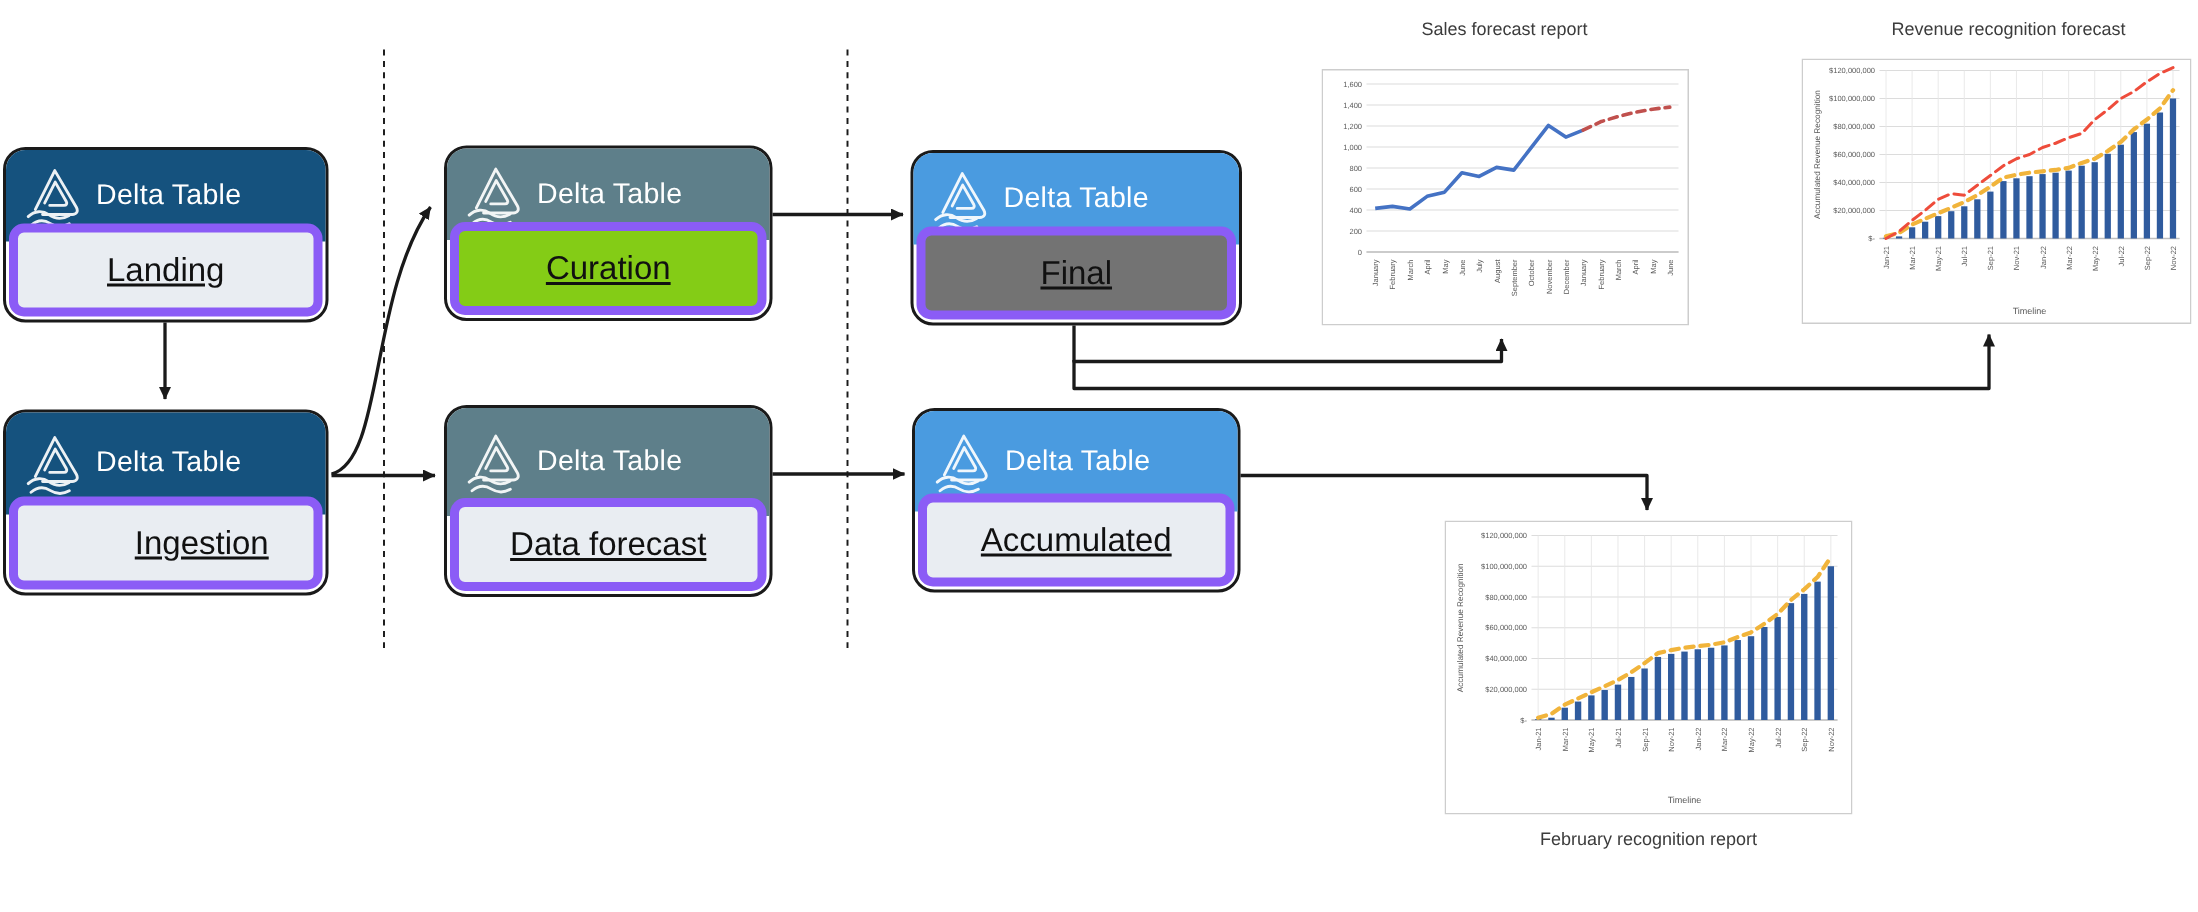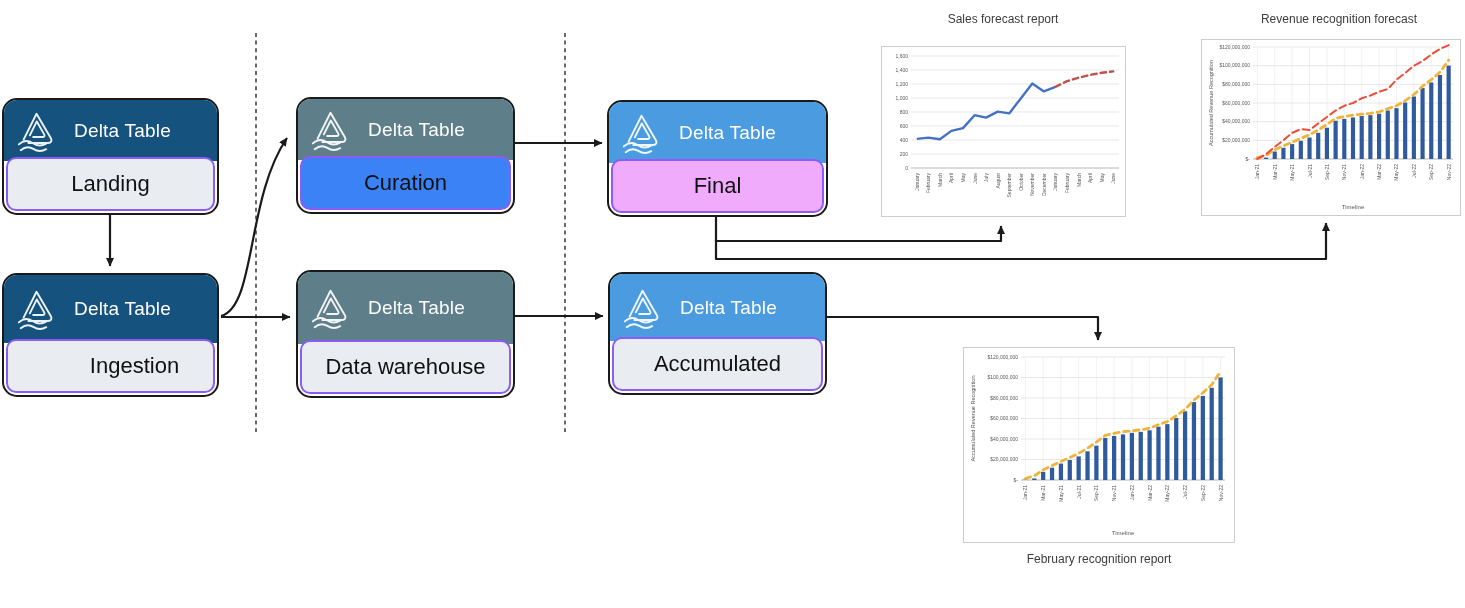--- a/index.html
+++ b/index.html
@@ -1,25 +1,25 @@
 <!DOCTYPE html>
 <html><head>
 <meta charset="utf-8">
 <style>
   html,body{margin:0;padding:0;background:#fff;}
   .canvas{position:relative;width:1465px;height:608px;background:#fff;overflow:hidden;
           font-family:"Liberation Sans",sans-serif;}
   .node{position:absolute;border:2px solid #1a1a1a;border-radius:15px;box-sizing:border-box;}
   .node-header{position:absolute;left:0;top:0;right:0;bottom:52px;border-radius:13px 13px 0 0;
-               display:flex;align-items:center;gap:14px;padding-left:10px;}
+               display:flex;align-items:center;gap:4px;padding-left:10px;}
   .delta-logo{width:46px;height:46px;flex:0 0 auto;}
   .node-product{color:#ffffff;font-size:19px;letter-spacing:.2px;}
   .node-stage{position:absolute;left:2px;right:2px;bottom:2px;height:50px;background:#E9EDF2;
-              border:2px solid #8b5cf6;border-radius:10px;display:flex;align-items:center;
-              justify-content:center;font-size:22px;color:#111;}
+              border:6px solid #8b5cf6;border-radius:10px;display:flex;align-items:center;
+              justify-content:center;font-size:22px;color:#111;text-decoration:underline;}
   .overlay{position:absolute;left:0;top:0;pointer-events:none;}
   .chart-title{position:absolute;text-align:center;font-size:12px;color:#3C3C3C;}
   .chart-svg{position:absolute;}
   svg text{font-family:"Liberation Sans",sans-serif;}
 </style>
 </head>
 <body>
 
 <div class="canvas">
 
@@ -80,51 +80,51 @@
       <svg class="delta-logo" viewBox="0 0 48 48">
         <g fill="none" stroke="#fff" stroke-width="2" stroke-linecap="round" stroke-linejoin="round" opacity=".92">
           <path d="M10 33 L23.5 6 L38.5 31.5 C40 34.3 38.7 36.5 35.6 36.5 L15 36.5"></path>
           <path d="M16.5 28.5 L23.8 14 L31.5 27.5 C32.3 29 31.6 30.2 29.9 30.2 L20 30.2"></path>
           <path d="M5 38 C9.5 33.8 15 33.6 19.3 36.6 C23.8 39.7 29 39.9 33.5 37.2"></path>
           <path d="M7 44 C11.3 40.4 16.2 40.2 20.2 42.7 C24.4 45.3 29.3 45.4 33.6 43"></path>
         </g>
       </svg>
       <span class="node-product">Delta Table</span>
     </div>
-    <div class="node-stage" style="background: #3b82f6;">Curation</div>
+    <div class="node-stage" style="background: #84cc16;">Curation</div>
   </div>
 
   <div class="node" style="left:296px;top:270px;width:219px;height:128px">
     <div class="node-header" style="background: rgb(94, 127, 138);">
       <svg class="delta-logo" viewBox="0 0 48 48">
         <g fill="none" stroke="#fff" stroke-width="2" stroke-linecap="round" stroke-linejoin="round" opacity=".92">
           <path d="M10 33 L23.5 6 L38.5 31.5 C40 34.3 38.7 36.5 35.6 36.5 L15 36.5"></path>
           <path d="M16.5 28.5 L23.8 14 L31.5 27.5 C32.3 29 31.6 30.2 29.9 30.2 L20 30.2"></path>
           <path d="M5 38 C9.5 33.8 15 33.6 19.3 36.6 C23.8 39.7 29 39.9 33.5 37.2"></path>
           <path d="M7 44 C11.3 40.4 16.2 40.2 20.2 42.7 C24.4 45.3 29.3 45.4 33.6 43"></path>
         </g>
       </svg>
       <span class="node-product">Delta Table</span>
     </div>
-    <div class="node-stage" style="background: rgb(233, 237, 242);">Data warehouse</div>
+    <div class="node-stage" style="background: rgb(233, 237, 242);">Data forecast</div>
   </div>
 
   <div class="node" style="left:607px;top:100px;width:221px;height:117px">
     <div class="node-header" style="background: rgb(74, 155, 224);">
       <svg class="delta-logo" viewBox="0 0 48 48">
         <g fill="none" stroke="#fff" stroke-width="2" stroke-linecap="round" stroke-linejoin="round" opacity=".92">
           <path d="M10 33 L23.5 6 L38.5 31.5 C40 34.3 38.7 36.5 35.6 36.5 L15 36.5"></path>
           <path d="M16.5 28.5 L23.8 14 L31.5 27.5 C32.3 29 31.6 30.2 29.9 30.2 L20 30.2"></path>
           <path d="M5 38 C9.5 33.8 15 33.6 19.3 36.6 C23.8 39.7 29 39.9 33.5 37.2"></path>
           <path d="M7 44 C11.3 40.4 16.2 40.2 20.2 42.7 C24.4 45.3 29.3 45.4 33.6 43"></path>
         </g>
       </svg>
       <span class="node-product">Delta Table</span>
     </div>
-    <div class="node-stage" style="background: #f0abfc;">Final</div>
+    <div class="node-stage" style="background: #737373;">Final</div>
   </div>
 
   <div class="node" style="left:608px;top:272px;width:219px;height:123px">
     <div class="node-header" style="background: rgb(74, 155, 224);">
       <svg class="delta-logo" viewBox="0 0 48 48">
         <g fill="none" stroke="#fff" stroke-width="2" stroke-linecap="round" stroke-linejoin="round" opacity=".92">
           <path d="M10 33 L23.5 6 L38.5 31.5 C40 34.3 38.7 36.5 35.6 36.5 L15 36.5"></path>
           <path d="M16.5 28.5 L23.8 14 L31.5 27.5 C32.3 29 31.6 30.2 29.9 30.2 L20 30.2"></path>
           <path d="M5 38 C9.5 33.8 15 33.6 19.3 36.6 C23.8 39.7 29 39.9 33.5 37.2"></path>
           <path d="M7 44 C11.3 40.4 16.2 40.2 20.2 42.7 C24.4 45.3 29.3 45.4 33.6 43"></path>

